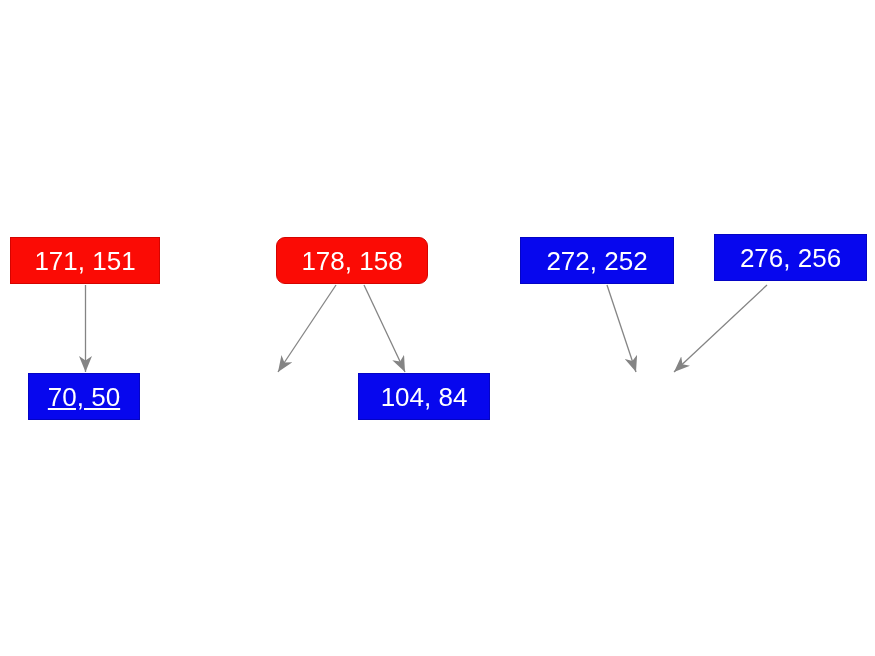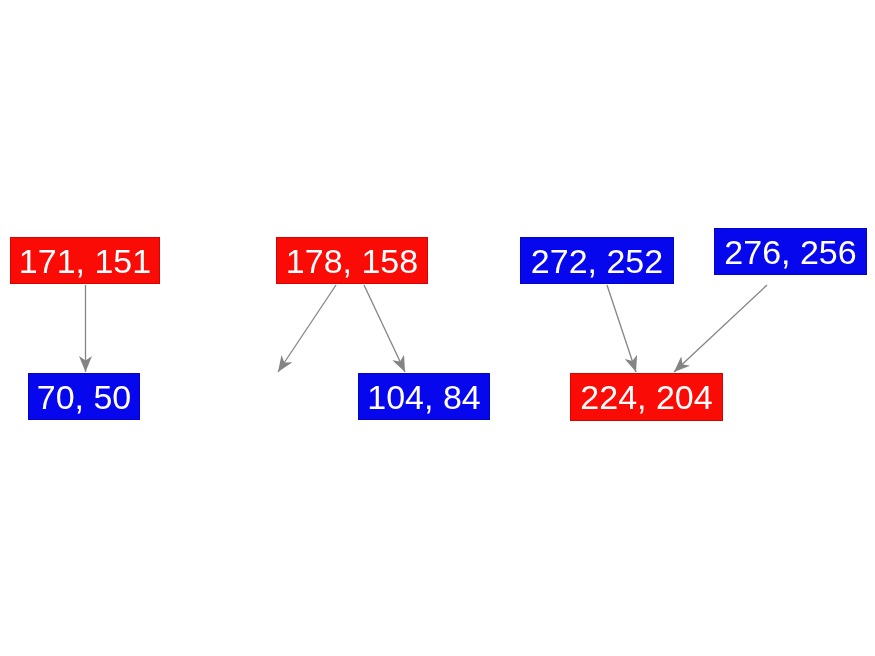--- a/index.html
+++ b/index.html
@@ -22,21 +22,21 @@
     width: 875px;
     height: 656px;
     pointer-events: none;
   }
   .tree-node {
     position: absolute;
     display: flex;
     align-items: center;
     justify-content: center;
     color: #ffffff;
-    font-size: 34px;
+    font-size: 26px;
     line-height: 1;
     white-space: nowrap;
     box-sizing: border-box;
   }
   .tree-node.red  { background: #fb0b05; border: 1px solid #d40400; }
   .tree-node.blue { background: #0707ee; border: 1px solid #0404c4; text-align: center; }
 </style>
 </head>
 <body>
 
@@ -49,31 +49,28 @@
     </defs>
   <line x1="85.5" y1="285" x2="85.5" y2="372" stroke="#848484" stroke-width="1.3" marker-end="url(#arrowhead)"></line>
       <line x1="336" y1="285" x2="278" y2="372" stroke="#848484" stroke-width="1.3" marker-end="url(#arrowhead)"></line>
       <line x1="364" y1="285" x2="405" y2="372" stroke="#848484" stroke-width="1.3" marker-end="url(#arrowhead)"></line>
       <line x1="607" y1="285" x2="636" y2="372" stroke="#848484" stroke-width="1.3" marker-end="url(#arrowhead)"></line>
       <line x1="767" y1="285" x2="674" y2="372" stroke="#848484" stroke-width="1.3" marker-end="url(#arrowhead)"></line>
     </svg>
 <div class="tree-node red" style="left: 10px; top: 237px; width: 150px; height: 47px;">
       <span>171, 151</span>
     </div>
-    <div class="tree-node red" style="left: 276px; top: 237px; width: 152px; height: 47px;">
+    <div class="tree-node red" style="left: 276px; top: 237px; width: 152px; height: 47px; border-radius: 9px;">
       <span>178, 158</span>
     </div>
     <div class="tree-node blue" style="left: 520px; top: 237px; width: 154px; height: 47px;">
       <span>272, 252</span>
     </div>
-    <div class="tree-node blue" style="left: 714px; top: 228px; width: 153px; height: 47px;">
+    <div class="tree-node blue" style="left: 714px; top: 234px; width: 153px; height: 47px;">
       <span>276, 256</span>
     </div>
-    <div class="tree-node blue" style="left: 28px; top: 373px; width: 112px; height: 47px;">
+    <div class="tree-node blue" style="left: 28px; top: 373px; width: 112px; height: 47px; text-decoration: underline;">
       <span>70, 50</span>
     </div>
     <div class="tree-node blue" style="left: 358px; top: 373px; width: 132px; height: 47px;">
       <span>104, 84</span>
     </div>
-    <div class="tree-node red" style="left: 570px; top: 373px; width: 153px; height: 48px;">
-      <span>224, 204</span>
-    </div>
   </div>
 
 </body></html>

